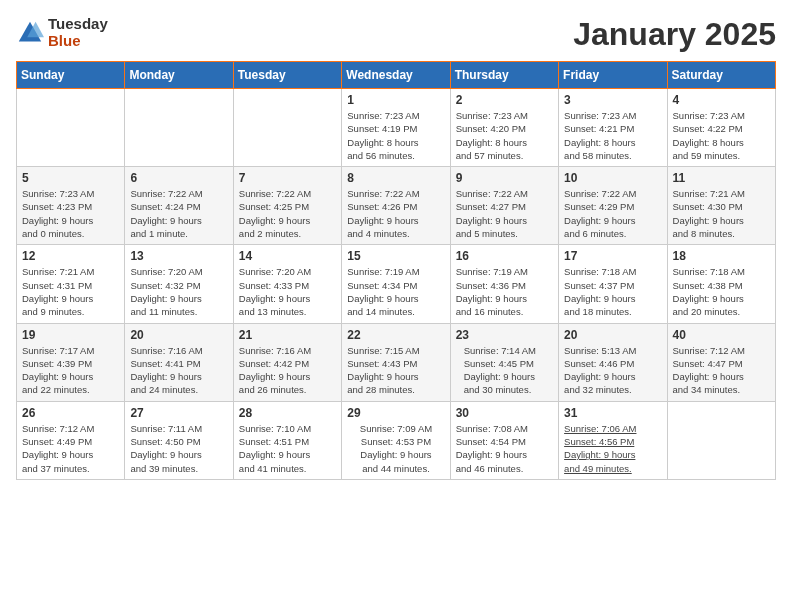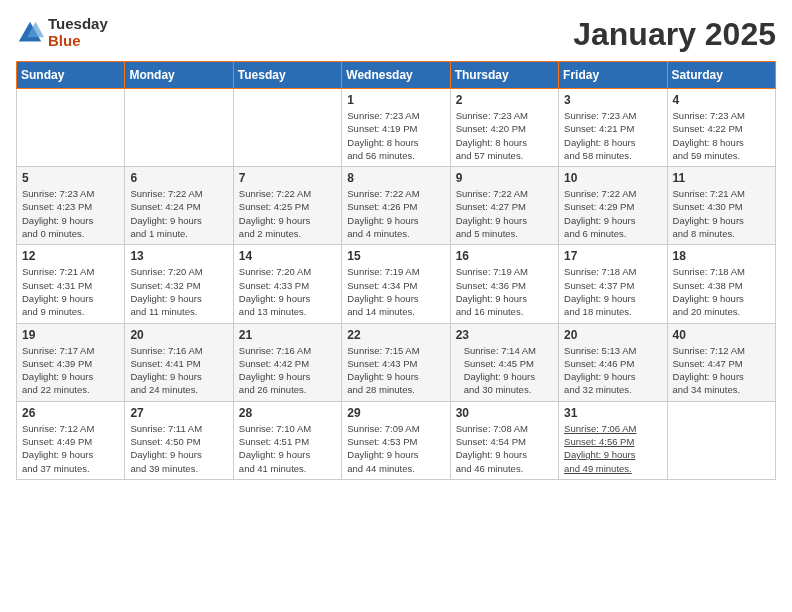--- a/index.html
+++ b/index.html
@@ -330,21 +330,21 @@
         </td>
         <td>
           <span class="day-number">28</span>
           <div class="day-info" style="white-space: pre-line;">Sunrise: 7:10 AM
 Sunset: 4:51 PM
 Daylight: 9 hours
 and 41 minutes.</div>
         </td>
         <td>
           <span class="day-number">29</span>
-          <div class="day-info" style="white-space: pre-line;">Sunrise: 7:09 AM
+          <div class="day-info" style="white-space: pre-line; text-align: center;">Sunrise: 7:09 AM
 Sunset: 4:53 PM
 Daylight: 9 hours
 and 44 minutes.</div>
         </td>
         <td>
           <span class="day-number">30</span>
           <div class="day-info" style="white-space: pre-line;">Sunrise: 7:08 AM
 Sunset: 4:54 PM
 Daylight: 9 hours
 and 46 minutes.</div>

